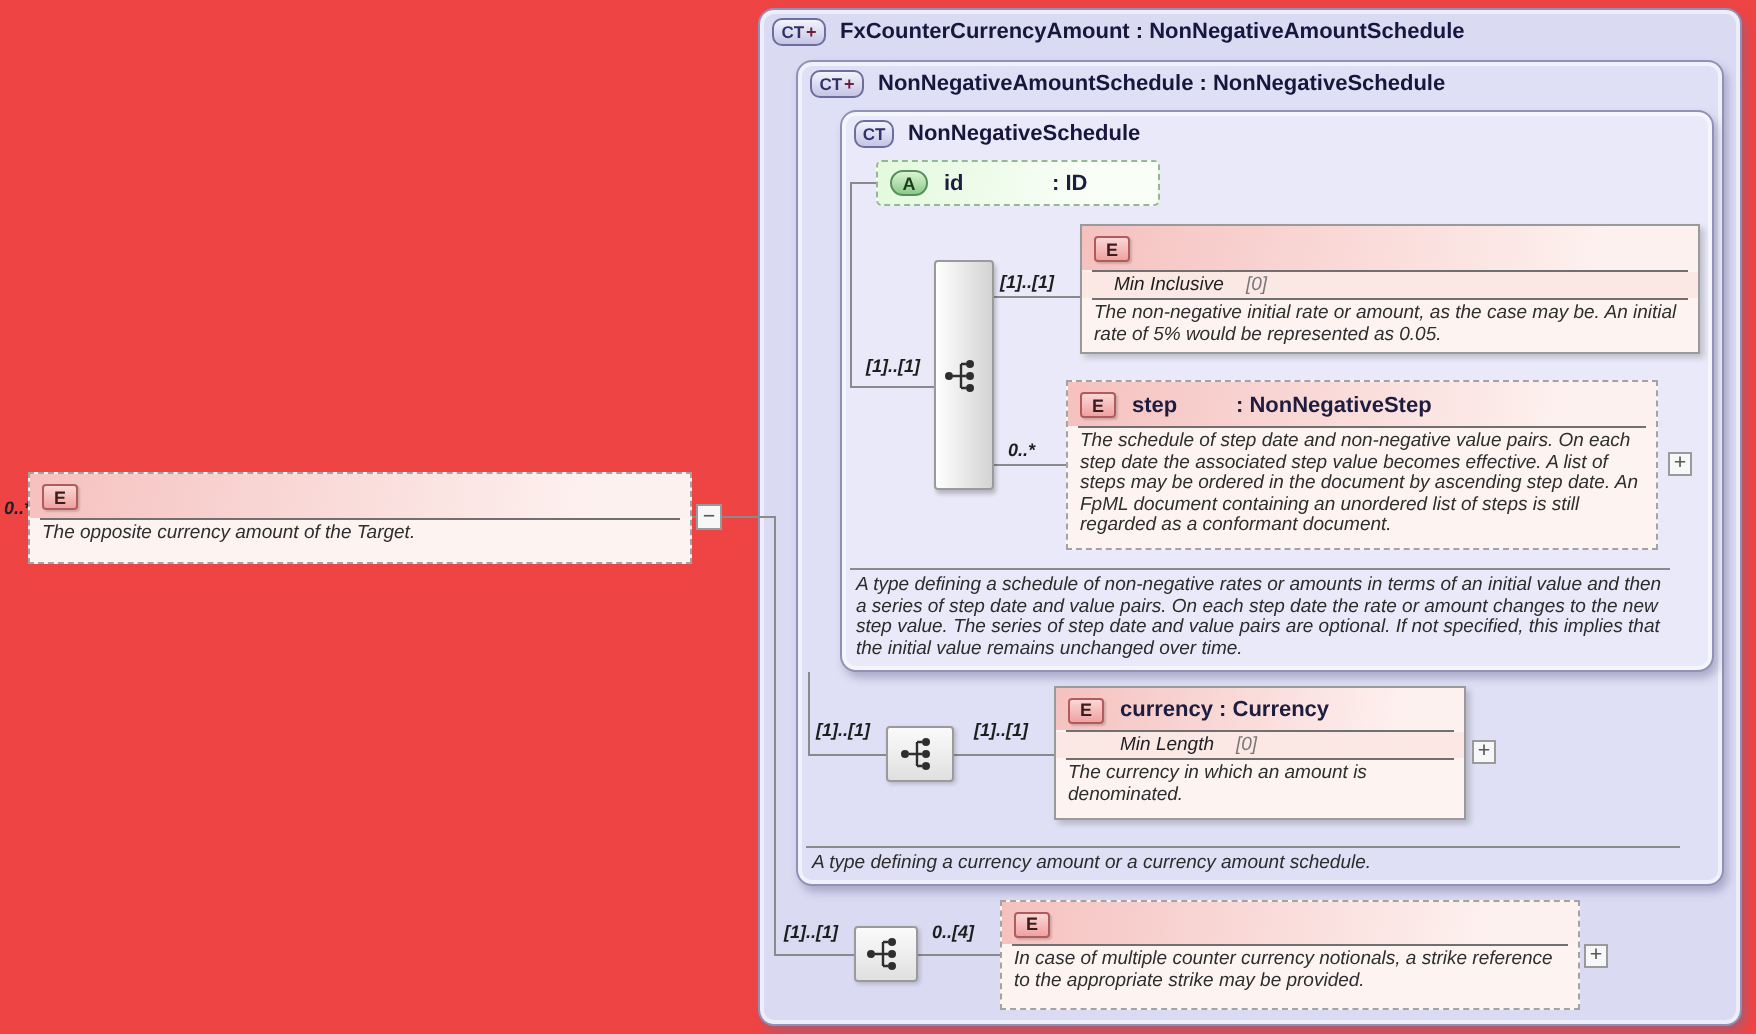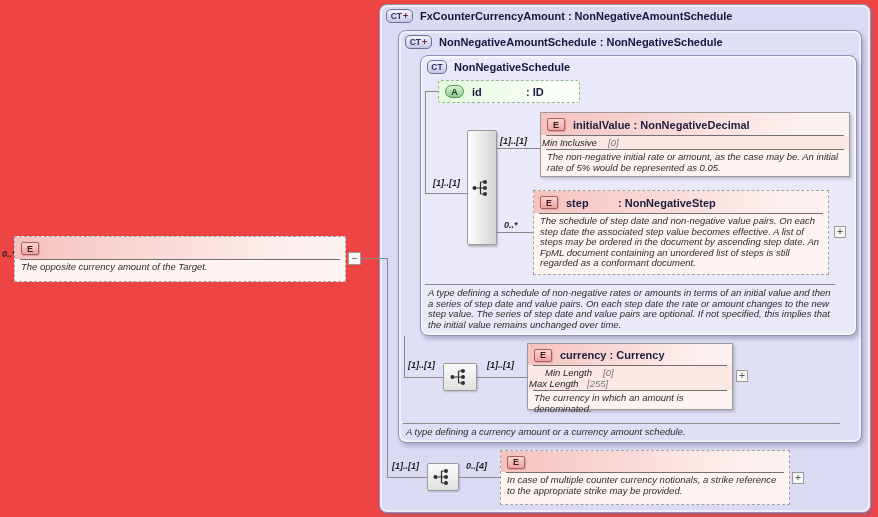--- a/index.html
+++ b/index.html
@@ -34,21 +34,21 @@
   
   .ebox { position: absolute; border: 1px solid #9a9a9a; background: #fdf3f1;
           box-shadow: 2px 2px 3px rgba(0,0,0,.18); }
   .ebox.dashed { border: 1px dashed #a3a3a3; box-shadow: none; }
   .erow { display: flex; align-items: center; gap: 8px; padding: 4px 6px 3px; height: 22px;
           background: linear-gradient(100deg,#f5c1bf,#fdf1ef 85%); }
   .etitle, .ename, .etype { font-weight: bold; font-size: 11px; color: #1d1d40; white-space: nowrap; }
   .sep { border-top: 1px solid #707070; margin: 0 5px; }
   .eannot { font-style: italic; font-size: 9.5px; line-height: 10.5px; color: #2e2e2e; padding: 2px 6px 3px; }
   .efacets { background: #fbe8e5; padding: 1px 0; }
-  .efacet { display: flex; font-style: italic; font-size: 9.5px; line-height: 11px; color: #1f1f1f; padding: 0 1px; }
+  .efacet { display: flex; font-style: italic; font-size: 9.5px; line-height: 11px; color: #1f1f1f; padding: 0 16px; }
   .efacet .fval { color: #787878; }
 
   
   .badge-e { width: 18px; height: 13px; flex: none; display: inline-flex; align-items: center; justify-content: center;
              border: 1px solid #b25b5b; border-radius: 2px;
              background: linear-gradient(180deg,#fbd6d6,#efa2a2);
              font-weight: bold; font-size: 9px; color: #3c1d1d; box-shadow: 1px 1px 1px rgba(0,0,0,.15); }
   .badge-a { width: 19px; height: 13px; flex: none; display: inline-flex; align-items: center; justify-content: center;
              border: 1px solid #588f58; border-radius: 7px;
              background: linear-gradient(180deg,#d9f4d2,#8cc98a);
@@ -153,21 +153,20 @@
       <path d="M5.5 10 H9.5 M9.5 4 V16 M9.5 4 H12 M9.5 10 H12 M9.5 16 H12" stroke="#2e2e2e" stroke-width="1.2" fill="none"></path>
       <circle cx="14" cy="4" r="2" fill="#2e2e2e"></circle>
       <circle cx="14" cy="10" r="2" fill="#2e2e2e"></circle>
       <circle cx="14" cy="16" r="2" fill="#2e2e2e"></circle>
     </svg>
   </div>
 
   <div class="ebox" style="left:540px; top:112px; width:310px; height:65px;">
     <div class="erow">
       <span class="badge-e">E</span>
-      <span class="etitle">initialValue : NonNegativeDecimal</span>
     </div>
     <div class="sep"></div>
     <div class="efacets">
       <div class="efacet">
         <span class="fname" style="width:66px;">Min Inclusive</span>
         <span class="fval">[0]</span>
       </div>
     </div>
     <div class="sep"></div>
     <div class="eannot">The non-negative initial rate or amount, as the case may be. An initial rate of 5% would be represented as 0.05.</div>
@@ -197,24 +196,20 @@
     <div class="erow" style="height:21px;">
       <span class="badge-e">E</span>
       <span class="etitle">currency : Currency</span>
     </div>
     <div class="sep"></div>
     <div class="efacets">
       <div class="efacet">
         <span class="fname" style="width:58px;margin-left:16px;">Min Length</span>
         <span class="fval">[0]</span>
       </div>
-      <div class="efacet">
-        <span class="fname" style="width:58px;">Max Length</span>
-        <span class="fval">[255]</span>
-      </div>
     </div>
     <div class="sep"></div>
     <div class="eannot">The currency in which an amount is denominated.</div>
   </div>
   <div class="toggle" style="left:736px; top:370px; width:12px; height:12px; line-height:10px;">+</div>
 
   <div class="seqicon" style="left:427px; top:463px; width:32px; height:28px;">
     <svg width="22" height="20" viewBox="0 0 22 20">
       <circle cx="3.5" cy="10" r="2" fill="#2e2e2e"></circle>
       <path d="M5.5 10 H9.5 M9.5 4 V16 M9.5 4 H12 M9.5 10 H12 M9.5 16 H12" stroke="#2e2e2e" stroke-width="1.2" fill="none"></path>

